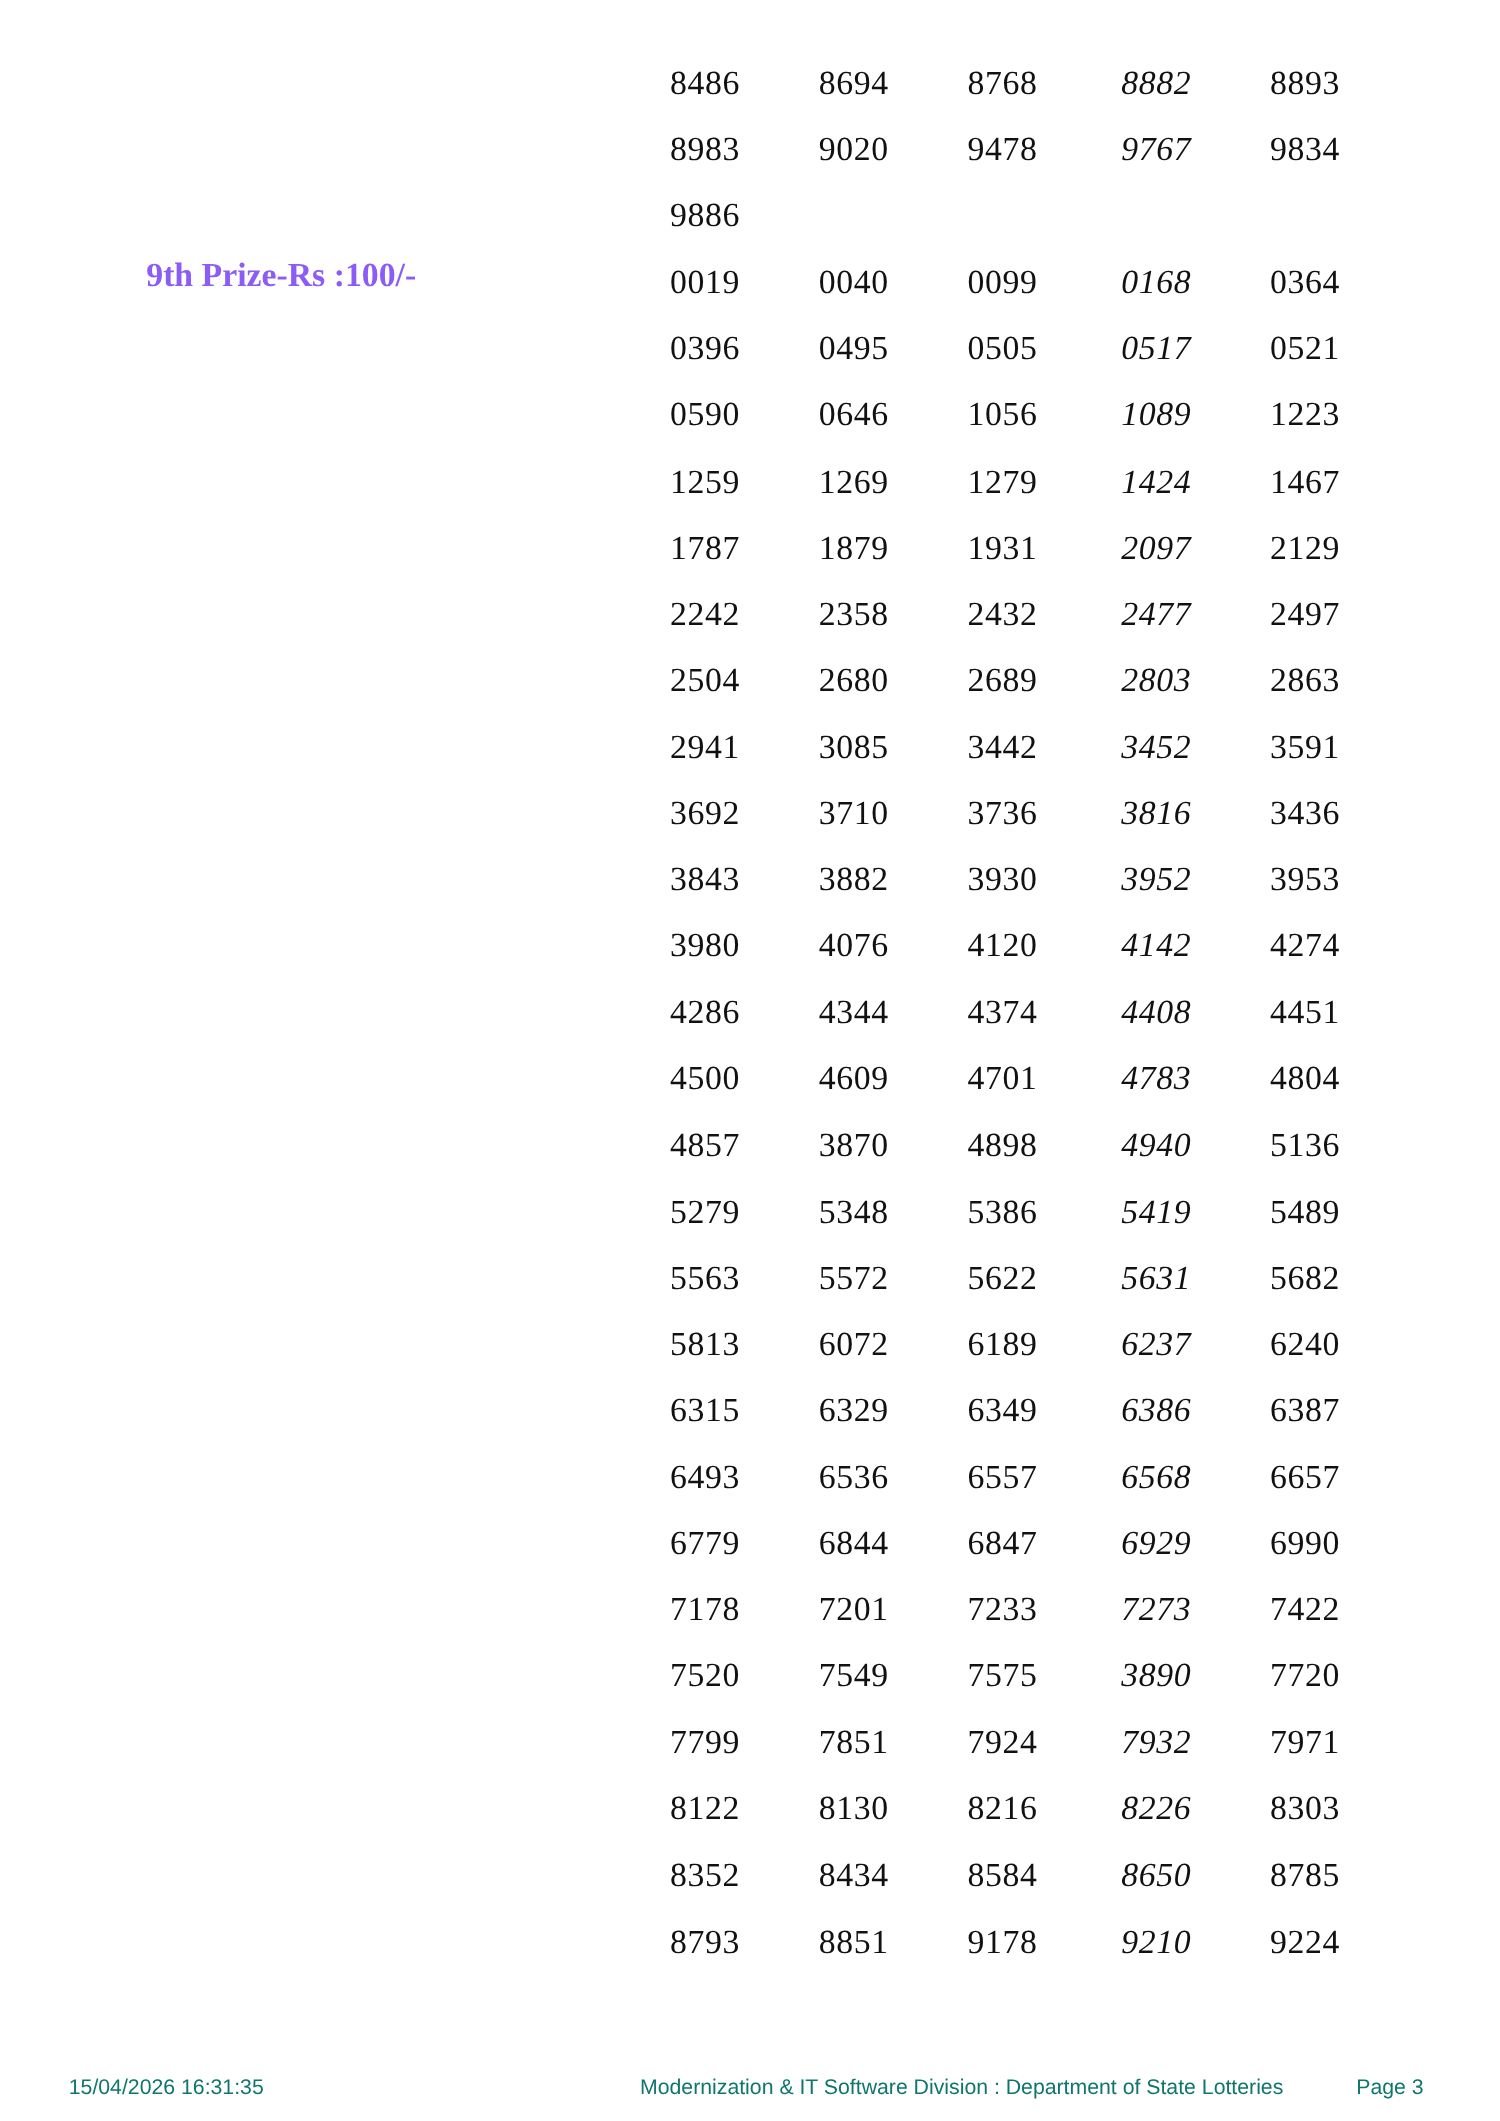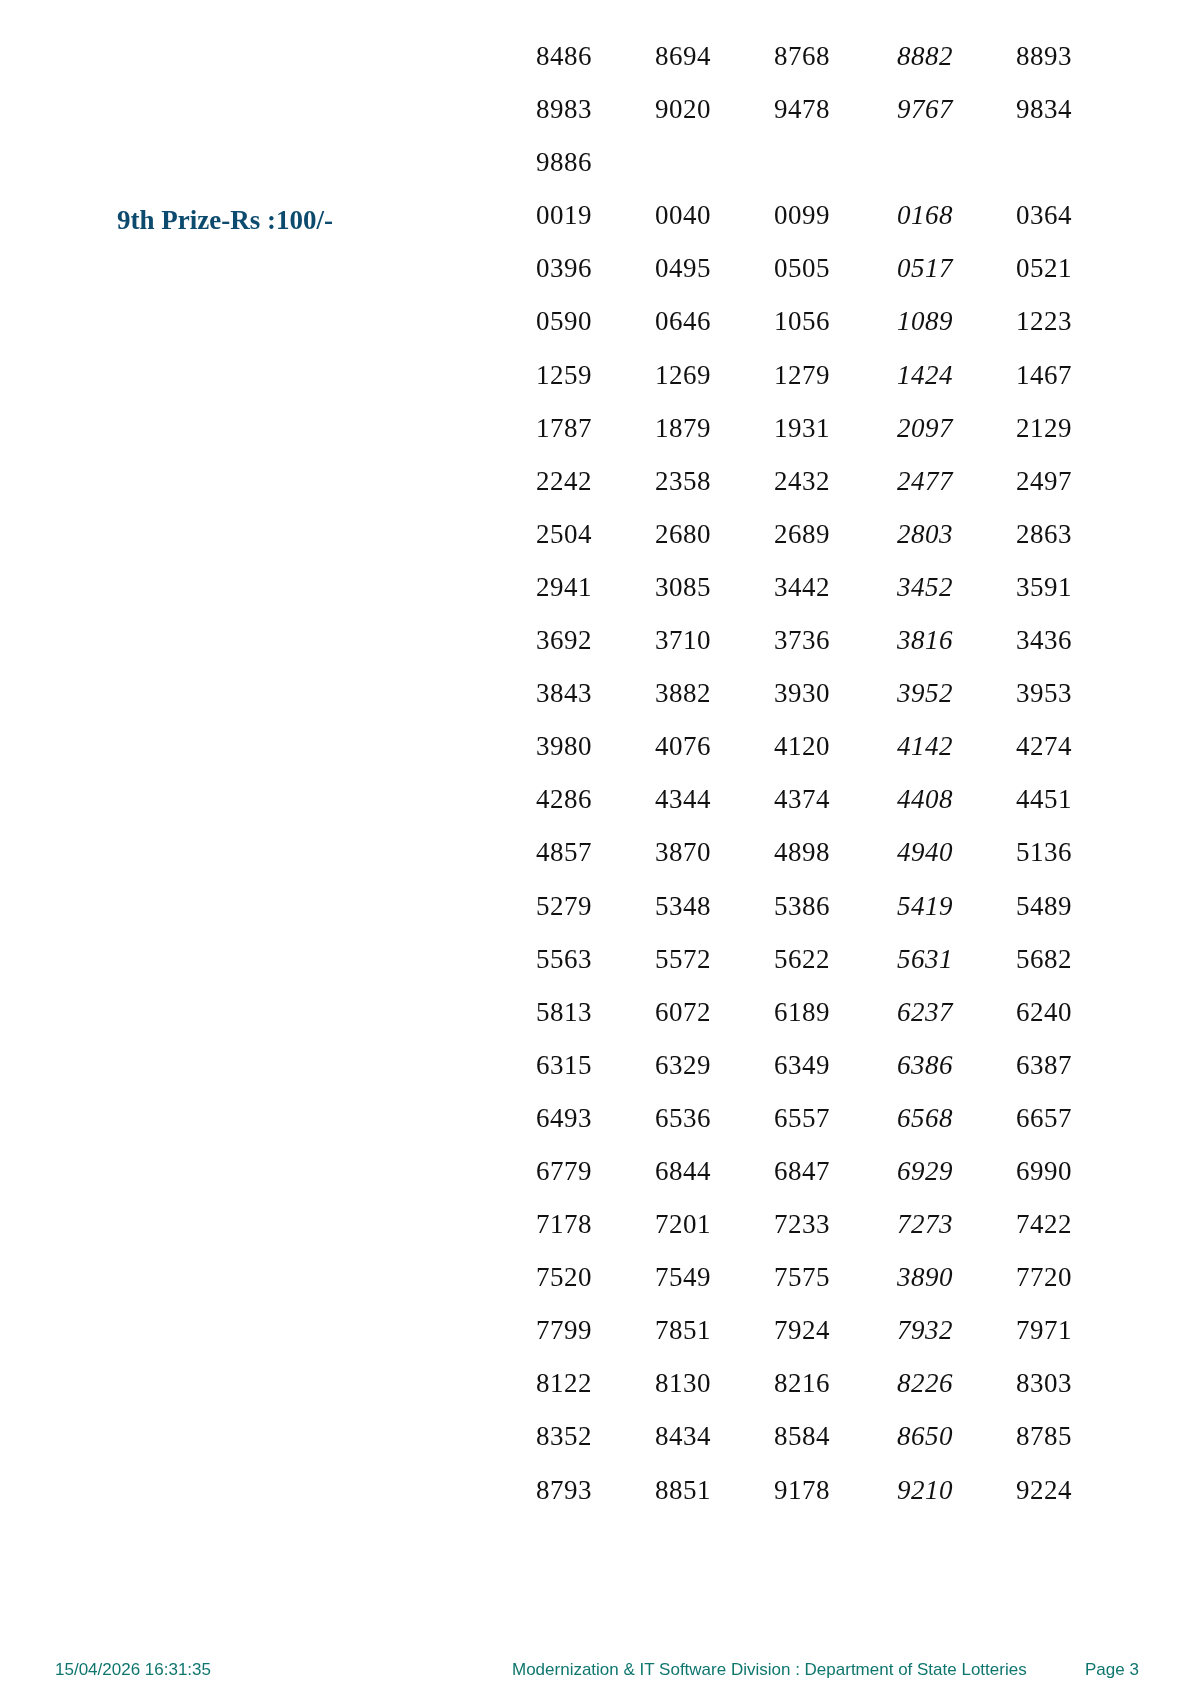--- a/index.html
+++ b/index.html
@@ -12,21 +12,21 @@
     width: 1200px;
     height: 1697px;
     background: #ffffff;
     overflow: hidden;
     font-family: "Liberation Serif", serif;
     color: #111111;
   }
   
   .grid {
     position: absolute;
-    top: 30px;
+    top: 40px;
     left: 0;
     width: 1200px;
   }
   .row {
     position: relative;
     height: 53.1px;
     line-height: 53.1px;
   }
   .cell {
     position: absolute;
@@ -44,21 +44,21 @@
   .c4 { right: 128px; }
   
   .prize-label {
     position: absolute;
     left: 117px;
     top: 194px;
     height: 53px;
     line-height: 53px;
     font-size: 27px;
     font-weight: 700;
-    color: #0c4a6e;
+    color: #8b5cf6;
     white-space: nowrap;
   }
   
   .footer {
     position: absolute;
     top: 1658px;
     left: 0;
     width: 1200px;
     height: 24px;
     line-height: 24px;
@@ -171,20 +171,27 @@
         <span class="cell c4">4274</span>
       </div>
       <div class="row">
         <span class="cell c0">4286</span>
         <span class="cell c1">4344</span>
         <span class="cell c2">4374</span>
         <span class="cell c3">4408</span>
         <span class="cell c4">4451</span>
       </div>
       <div class="row">
+        <span class="cell c0">4500</span>
+        <span class="cell c1">4609</span>
+        <span class="cell c2">4701</span>
+        <span class="cell c3">4783</span>
+        <span class="cell c4">4804</span>
+      </div>
+      <div class="row">
         <span class="cell c0">4857</span>
         <span class="cell c1">3870</span>
         <span class="cell c2">4898</span>
         <span class="cell c3">4940</span>
         <span class="cell c4">5136</span>
       </div>
       <div class="row">
         <span class="cell c0">5279</span>
         <span class="cell c1">5348</span>
         <span class="cell c2">5386</span>

